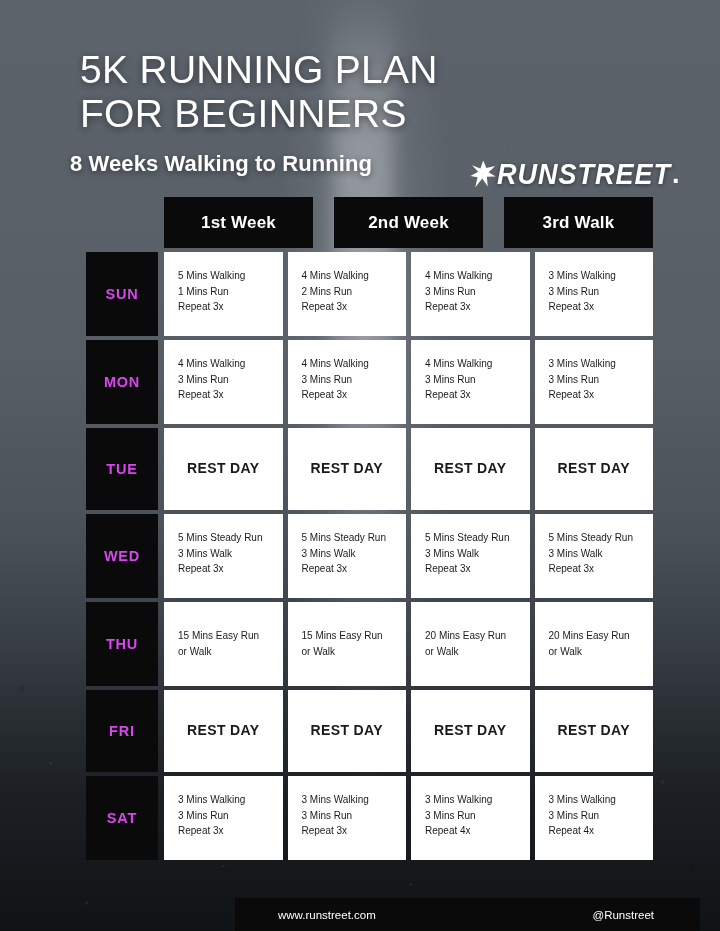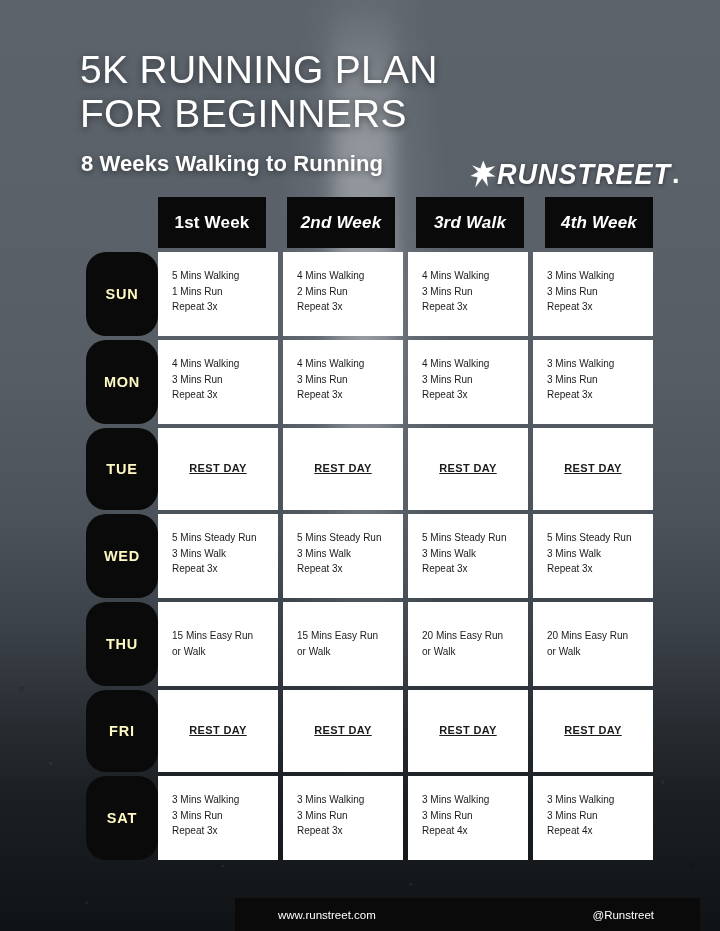--- a/index.html
+++ b/index.html
@@ -85,21 +85,21 @@
     font-weight: normal;
     line-height: 1.13;
     letter-spacing: 0.3px;
     text-transform: uppercase;
     text-shadow: 0 2px 7px rgba(0,0,0,0.45);
     white-space: pre-line;
   }
 
   #subtitle {
     position: absolute;
-    left: 81px; top: 151px;
+    left: 70px; top: 151px;
     color: #ffffff;
     font-size: 22px;
     font-weight: bold;
     letter-spacing: 0.1px;
     text-shadow: 0 2px 6px rgba(0,0,0,0.45);
   }
 
   
   #logo {
     position: absolute;
@@ -127,53 +127,52 @@
     left: 70px; top: 197px;
     width: 583px;
     padding-left: 16px;
   }
   .trow { display: flex; align-items: stretch; }
   .trow + .trow { margin-top: 4px; }
 
   .daycell {
     width: 72px; flex: 0 0 72px;
     background: #0a0a0a;
-    color: #fef9c3;
+    color: #d946ef;
     display: flex; align-items: center; justify-content: center;
     font-size: 14.5px; font-weight: bold; letter-spacing: 0.8px;
-    border-radius: 20px;
+    margin-right: 6px;
   }
   .corner { background: transparent; }
 
   .weekhead {
     flex: 1 1 0;
     background: #0a0a0a;
     color: #ffffff;
     display: flex; align-items: center; justify-content: center;
     font-size: 17px; font-weight: bold; letter-spacing: 0.2px;
     height: 51px;
   }
-  .weekhead + .weekhead { margin-left: 21px; font-style: italic; }
+  .weekhead + .weekhead { margin-left: 21px; }
 
   .cell {
     flex: 1 1 0;
     background: #ffffff;
     color: #1a1a1a;
     font-size: 10px;
     line-height: 1.55;
     padding: 16px 0 0 14px;
   }
   .cell + .cell { margin-left: 5px; }
   .cell.rest {
     display: flex; align-items: center; justify-content: center;
     padding: 0;
     font-weight: bold;
-    font-size: 11px;
+    font-size: 14px;
     letter-spacing: 0.35px;
-    text-decoration: underline;
   }
   .cell .ln { display: block; }
 
   .r-h84 { height: 84px; }
   .r-h82 { height: 82px; }
 
   
   #footer {
     position: absolute;
     left: 235px; top: 898px;
@@ -207,21 +206,20 @@
     </div>
   </div>
 
   <div id="table">
 
     <div class="trow">
       <div class="daycell corner"></div>
       <div class="weekhead">1st Week</div>
       <div class="weekhead">2nd Week</div>
       <div class="weekhead">3rd Walk</div>
-      <div class="weekhead">4th Week</div>
     </div>
 
     <div class="trow r-h84">
       <div class="daycell">SUN</div>
       <div class="cell">
         <span class="ln">5 Mins Walking</span>
         <span class="ln">1 Mins Run</span>
         <span class="ln">Repeat 3x</span>
       </div>
       <div class="cell">

